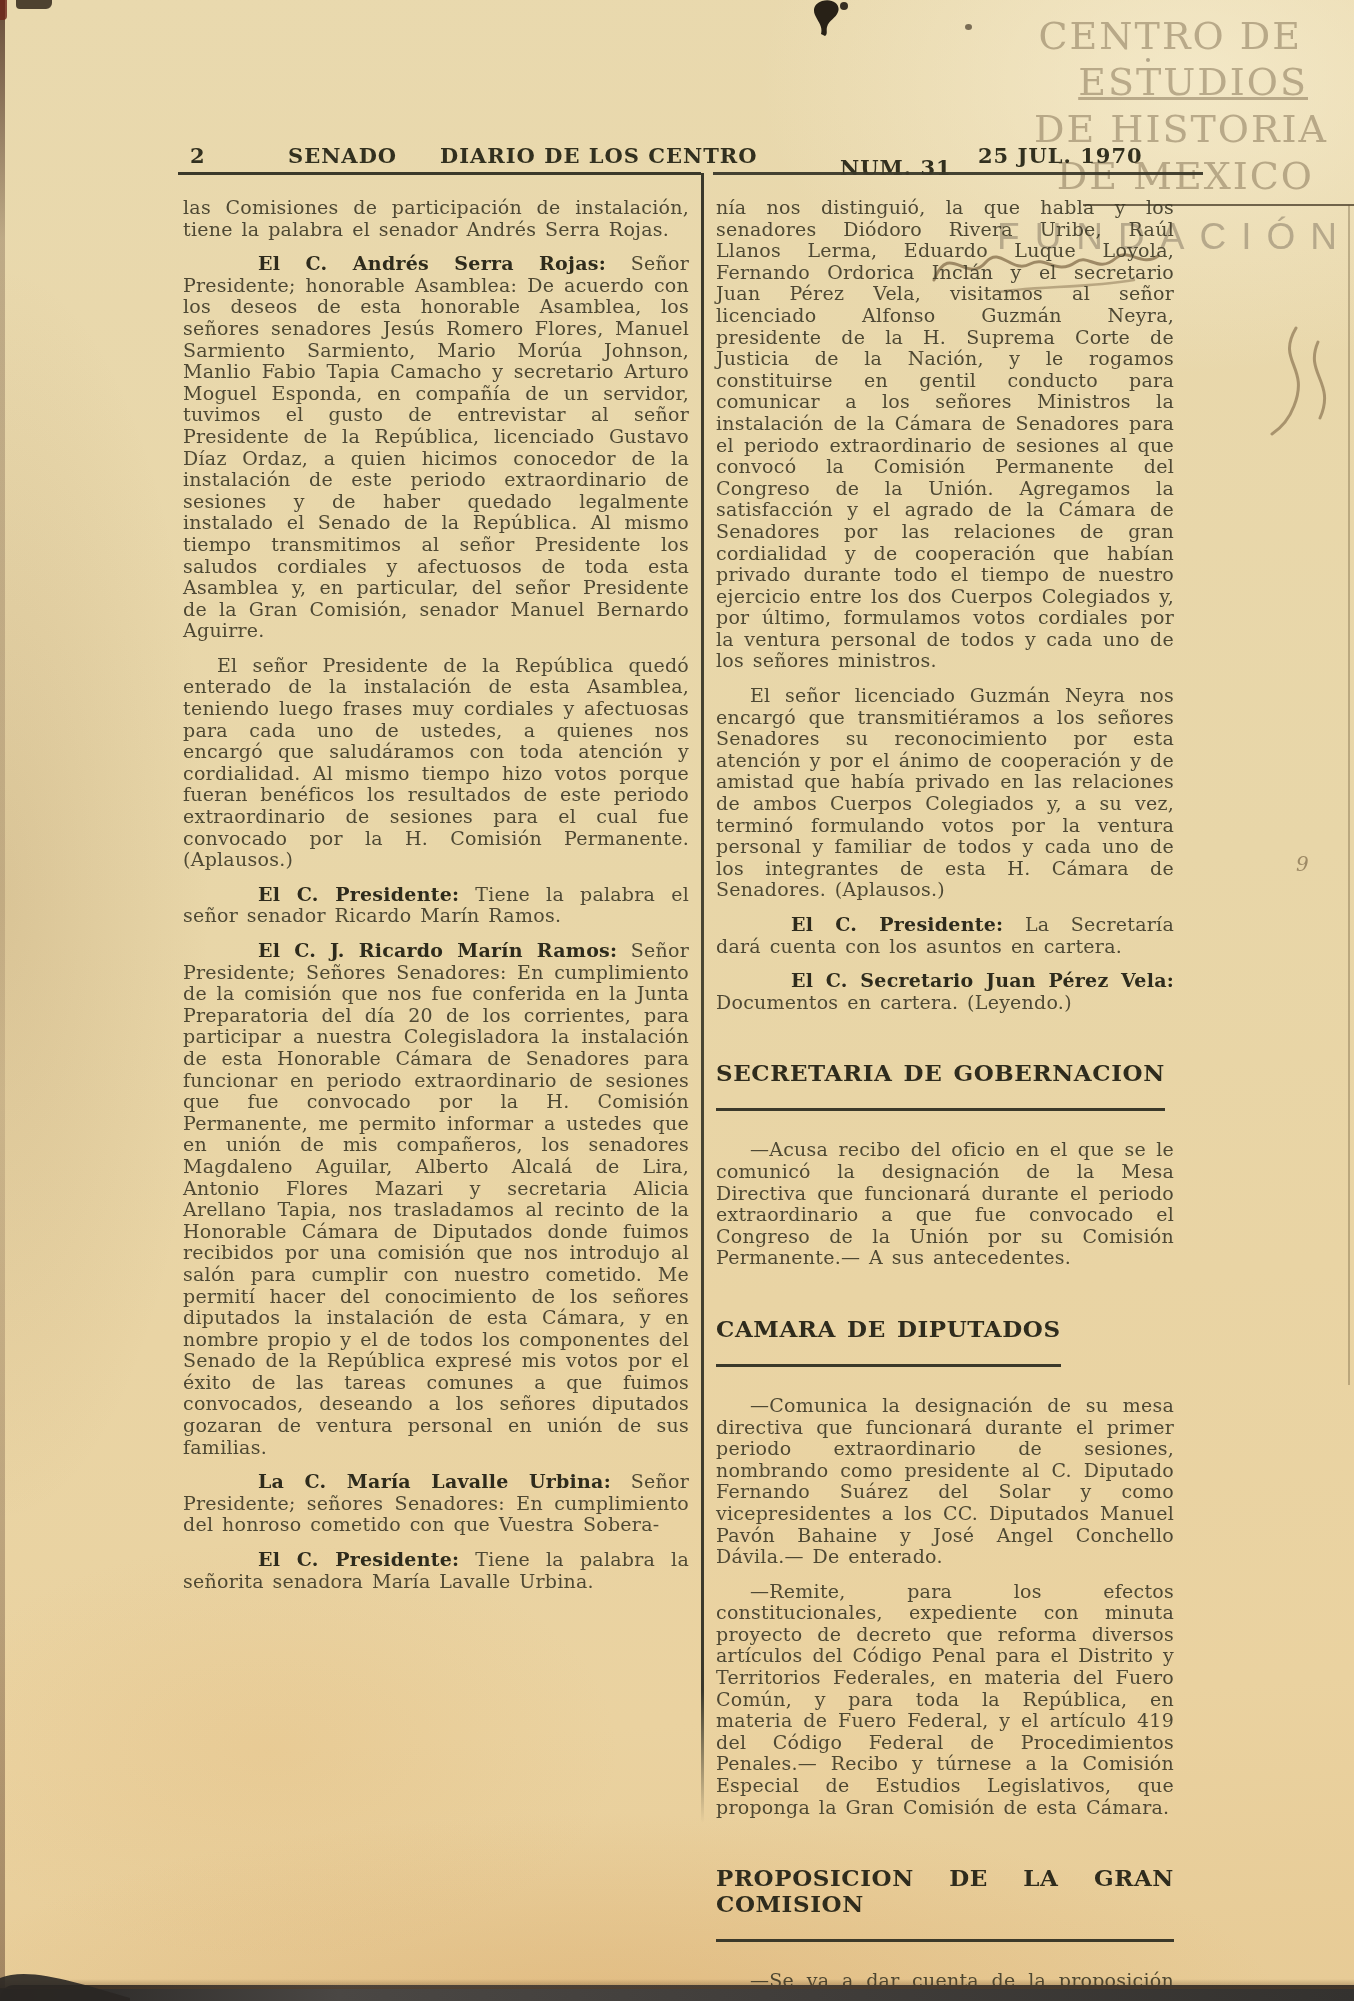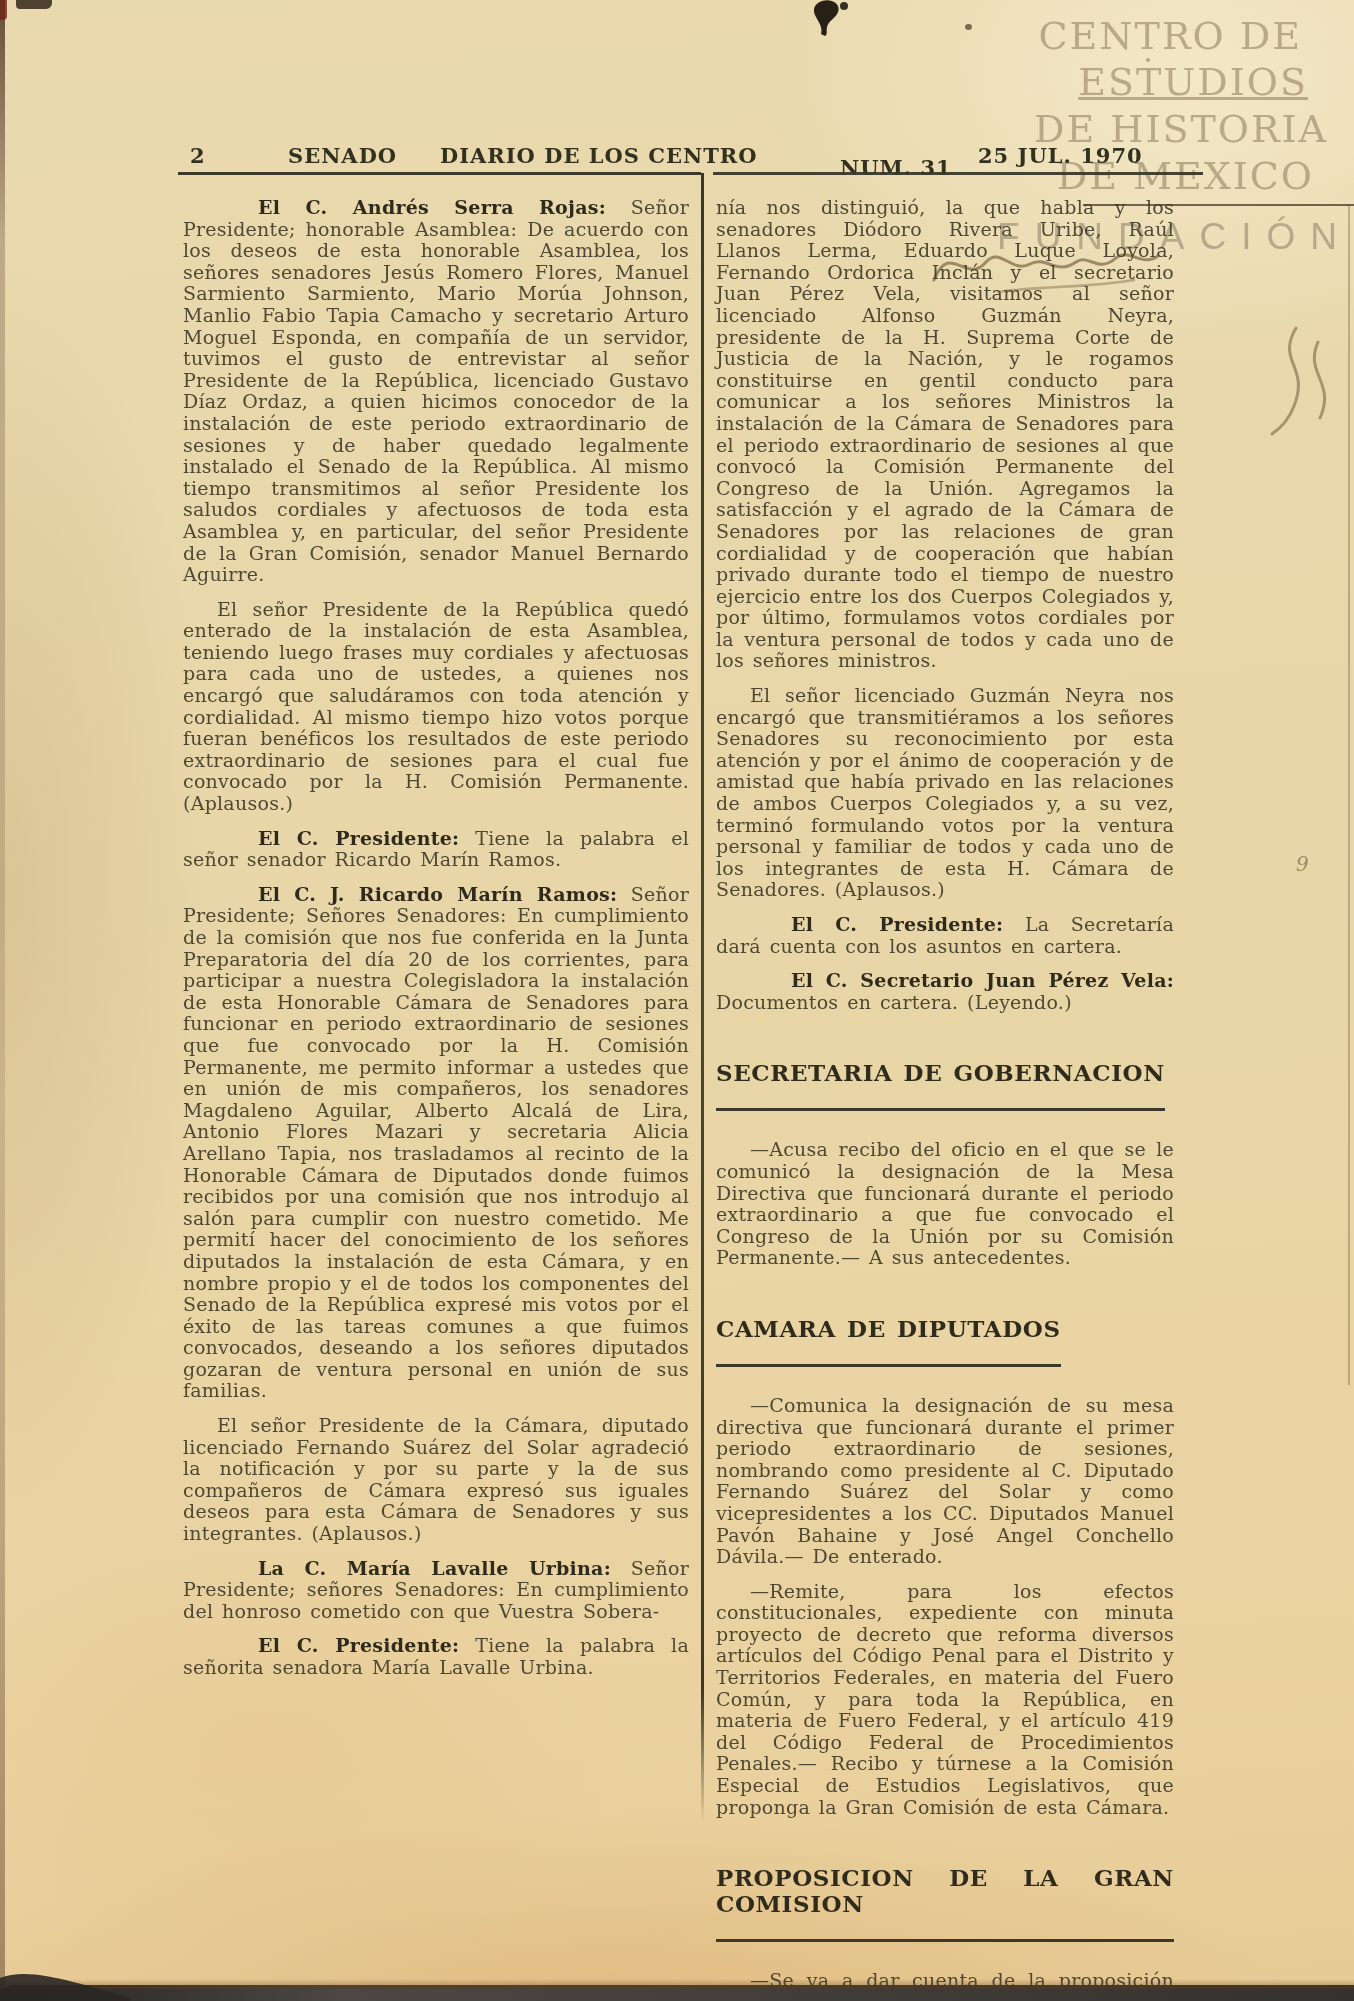--- a/index.html
+++ b/index.html
@@ -103,25 +103,25 @@
     <span class="mh-chamber">SENADO</span>
     <span class="mh-title">DIARIO DE LOS CENTRO</span>
     <span class="mh-issue">NUM. 31</span>
     <span class="mh-date">25 JUL. 1970</span>
   </div>
   <div class="rule rule-left"></div>
   <div class="rule rule-right"></div>
   <div class="col-divider"></div>
 
   <div class="column column-left">
+      <p class="para">las Comisiones de participación de instalación, tiene la palabra el senador Andrés Serra Rojas.</p>
       <p class="para indent"><strong class="lead">El C. Andrés Serra Rojas:</strong> Señor Presidente; honorable Asamblea: De acuerdo con los deseos de esta honorable Asamblea, los señores senadores Jesús Romero Flores, Manuel Sarmiento Sarmiento, Mario Morúa Johnson, Manlio Fabio Tapia Camacho y secretario Arturo Moguel Esponda, en compañía de un servidor, tuvimos el gusto de entrevistar al señor Presidente de la República, licenciado Gustavo Díaz Ordaz, a quien hicimos conocedor de la instalación de este periodo extraordinario de sesiones y de haber quedado legalmente instalado el Senado de la República. Al mismo tiempo transmitimos al señor Presidente los saludos cordiales y afectuosos de toda esta Asamblea y, en particular, del señor Presidente de la Gran Comisión, senador Manuel Bernardo Aguirre.</p>
       <p class="para indent">El señor Presidente de la República quedó enterado de la instalación de esta Asamblea, teniendo luego frases muy cordiales y afectuosas para cada uno de ustedes, a quienes nos encargó que saludáramos con toda atención y cordialidad. Al mismo tiempo hizo votos porque fueran benéficos los resultados de este periodo extraordinario de sesiones para el cual fue convocado por la H. Comisión Permanente. (Aplausos.)</p>
       <p class="para indent"><strong class="lead">El C. Presidente:</strong> Tiene la palabra el señor senador Ricardo Marín Ramos.</p>
       <p class="para indent"><strong class="lead">El C. J. Ricardo Marín Ramos:</strong> Señor Presidente; Señores Senadores: En cumplimiento de la comisión que nos fue conferida en la Junta Preparatoria del día 20 de los corrientes, para participar a nuestra Colegisladora la instalación de esta Honorable Cámara de Senadores para funcionar en periodo extraordinario de sesiones que fue convocado por la H. Comisión Permanente, me permito informar a ustedes que en unión de mis compañeros, los senadores Magdaleno Aguilar, Alberto Alcalá de Lira, Antonio Flores Mazari y secretaria Alicia Arellano Tapia, nos trasladamos al recinto de la Honorable Cámara de Diputados donde fuimos recibidos por una comisión que nos introdujo al salón para cumplir con nuestro cometido. Me permití hacer del conocimiento de los señores diputados la instalación de esta Cámara, y en nombre propio y el de todos los componentes del Senado de la República expresé mis votos por el éxito de las tareas comunes a que fuimos convocados, deseando a los señores diputados gozaran de ventura personal en unión de sus familias.</p>
-      <p class="para indent">El señor Presidente de la Cámara, diputado licenciado Fernando Suárez del Solar agradeció la notificación y por su parte y la de sus compañeros de Cámara expresó sus iguales deseos para esta Cámara de Senadores y sus integrantes. (Aplausos.)</p>
       <p class="para indent"><strong class="lead">La C. María Lavalle Urbina:</strong> Señor Presidente; señores Senadores: En cumplimiento del honroso cometido con que Vuestra Sobera-</p>
       <p class="para indent"><strong class="lead">El C. Presidente:</strong> Tiene la palabra la señorita senadora María Lavalle Urbina.</p>
     </div>
   <div class="column column-right"><p class="para">nía nos distinguió, la que habla y los senadores Diódoro Rivera Uribe, Raúl Llanos Lerma, Eduardo Luque Loyola, Fernando Ordorica Inclán y el secretario Juan Pérez Vela, visitamos al señor licenciado Alfonso Guzmán Neyra, presidente de la H. Suprema Corte de Justicia de la Nación, y le rogamos constituirse en gentil conducto para comunicar a los señores Ministros la instalación de la Cámara de Senadores para el periodo extraordinario de sesiones al que convocó la Comisión Permanente del Congreso de la Unión. Agregamos la satisfacción y el agrado de la Cámara de Senadores por las relaciones de gran cordialidad y de cooperación que habían privado durante todo el tiempo de nuestro ejercicio entre los dos Cuerpos Colegiados y, por último, formulamos votos cordiales por la ventura personal de todos y cada uno de los señores ministros.</p><p class="para indent">El señor licenciado Guzmán Neyra nos encargó que transmitiéramos a los señores Senadores su reconocimiento por esta atención y por el ánimo de cooperación y de amistad que había privado en las relaciones de ambos Cuerpos Colegiados y, a su vez, terminó formulando votos por la ventura personal y familiar de todos y cada uno de los integrantes de esta H. Cámara de Senadores. (Aplausos.)</p><p class="para indent"><strong class="lead">El C. Presidente:</strong> La Secretaría dará cuenta con los asuntos en cartera.</p><p class="para indent"><strong class="lead">El C. Secretario Juan Pérez Vela:</strong> Documentos en cartera. (Leyendo.)</p><h2 class="section-heading">SECRETARIA DE GOBERNACION</h2><br><p class="para indent">—Acusa recibo del oficio en el que se le comunicó la designación de la Mesa Directiva que funcionará durante el periodo extraordinario a que fue convocado el Congreso de la Unión por su Comisión Permanente.— A sus antecedentes.</p><h2 class="section-heading">CAMARA DE DIPUTADOS</h2><br><p class="para indent">—Comunica la designación de su mesa directiva que funcionará durante el primer periodo extraordinario de sesiones, nombrando como presidente al C. Diputado Fernando Suárez del Solar y como vicepresidentes a los CC. Diputados Manuel Pavón Bahaine y José Angel Conchello Dávila.— De enterado.</p><p class="para indent">—Remite, para los efectos constitucionales, expediente con minuta proyecto de decreto que reforma diversos artículos del Código Penal para el Distrito y Territorios Federales, en materia del Fuero Común, y para toda la República, en materia de Fuero Federal, y el artículo 419 del Código Federal de Procedimientos Penales.— Recibo y túrnese a la Comisión Especial de Estudios Legislativos, que proponga la Gran Comisión de esta Cámara.</p><h2 class="section-heading">PROPOSICION DE LA GRAN COMISION</h2><br><p class="para indent">—Se va a dar cuenta de la proposición de la H. Gran Comisión de la Cámara de Senadores.</p></div>
 
 </div>
 
 <div style="position:absolute;left:0;bottom:0;width:1354px;height:16px;
             background:linear-gradient(90deg,#262422,#4a4744 25%,#403d3a 60%,#34322f);
             border-radius:14px 0 0 0;"></div>

